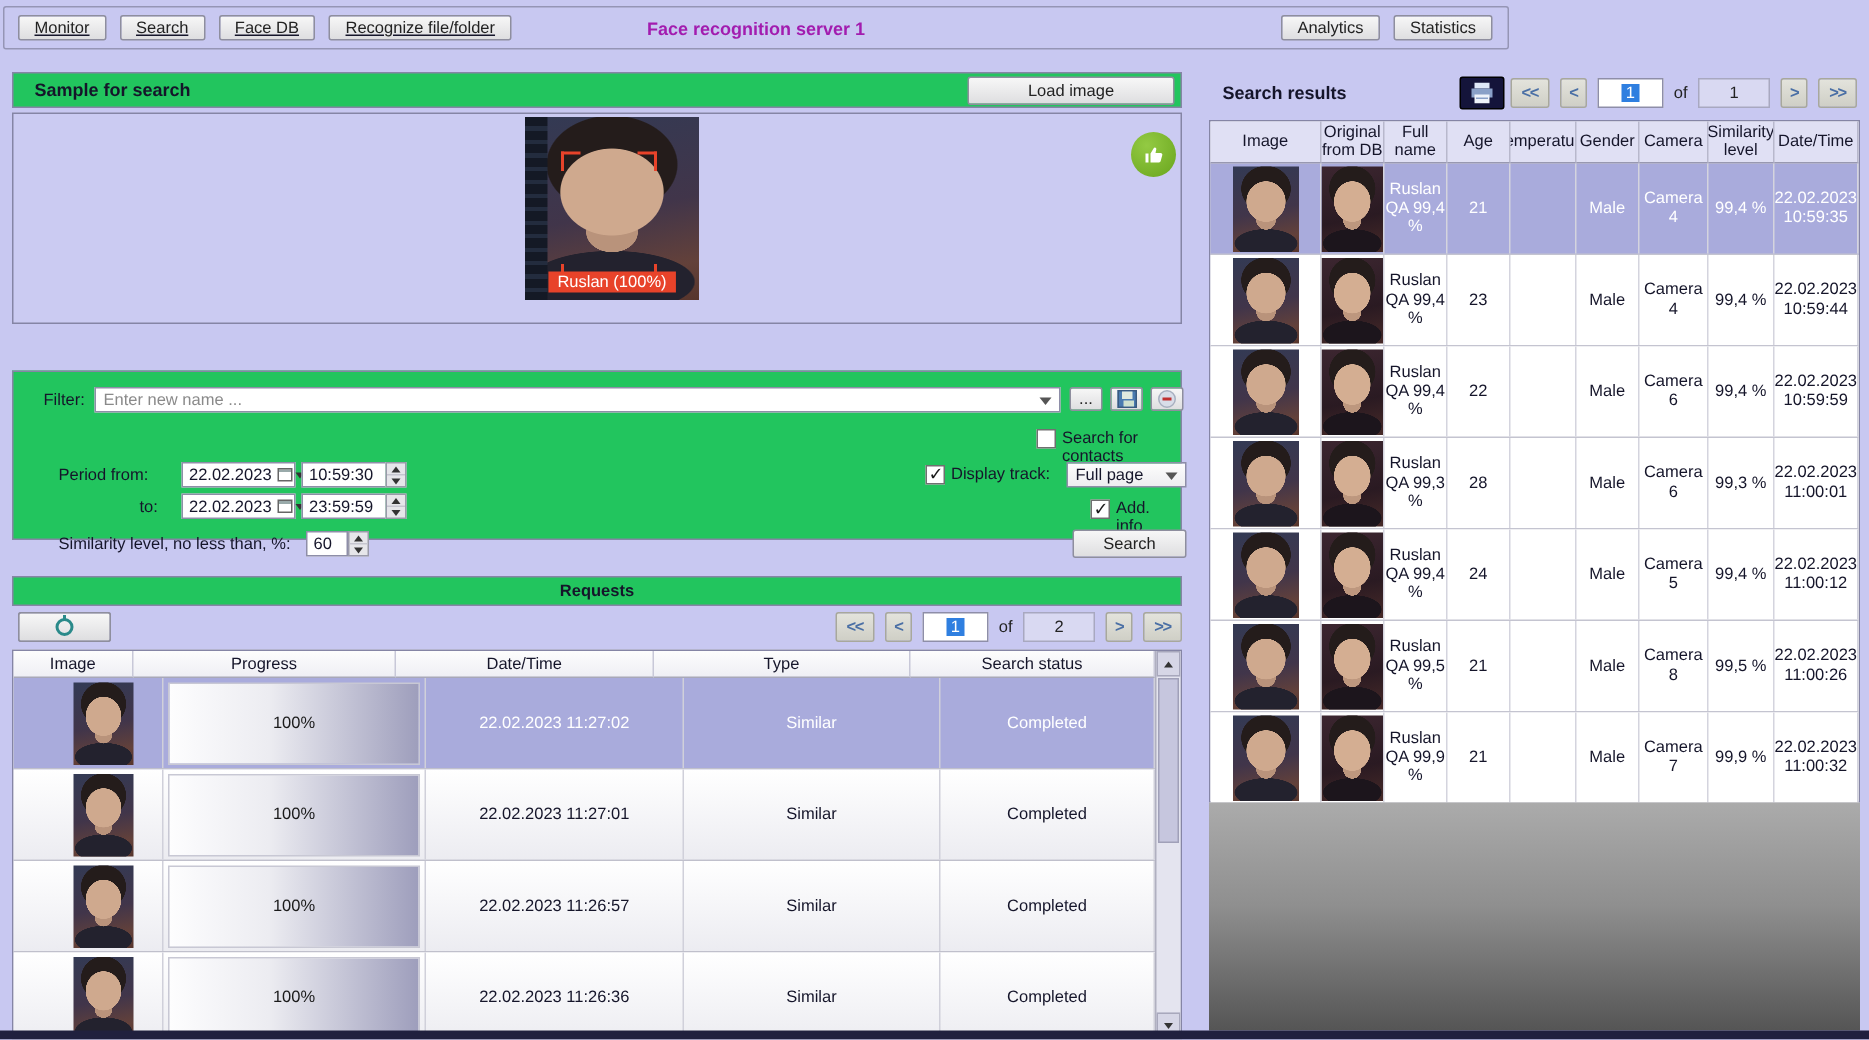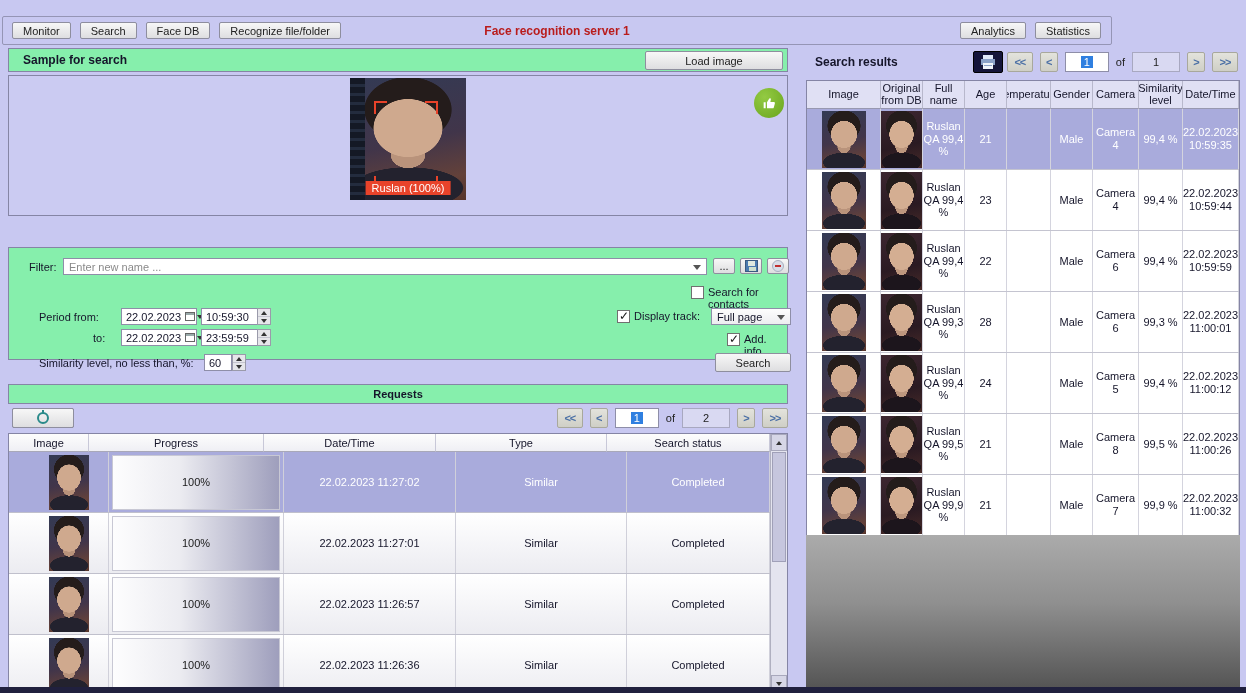--- a/index.html
+++ b/index.html
@@ -4,21 +4,21 @@
 <style>
   *{box-sizing:border-box;margin:0;padding:0;}
   html,body{width:1246px;height:693px;overflow:hidden;}
   body{font-family:"Liberation Sans",sans-serif;font-size:11px;color:#15152a;background:#c8c8f1;}
   .root{position:relative;width:1246px;height:693px;background:#c8c8f1;}
 
   
   .btn{display:inline-flex;align-items:center;justify-content:center;
        background:linear-gradient(#f7f7f7,#dedee0);border:1px solid #8e8e9e;border-radius:2px;
        font-size:11px;color:#222;cursor:default;}
-  .panel{position:absolute;left:8px;width:780px;border:1px solid #8585a5;background:#86efac;}
+  .panel{position:absolute;left:8px;width:780px;border:1px solid #8585a5;background:#22c55e;}
   .combo{position:relative;display:flex;align-items:center;background:#fff;border:1px solid #8e8ea8;
          padding:0 16px 0 5px;font-size:11px;}
   .combo.gray{background:linear-gradient(#fdfdfd,#ededf0);}
   .chev{position:absolute;right:5px;top:50%;margin-top:-2px;width:0;height:0;
         border-left:4px solid transparent;border-right:4px solid transparent;border-top:5px solid #555;}
   .checkbox{position:relative;width:13px;height:13px;background:#fff;border:1px solid #707070;flex:none;}
   .checkbox.checked::after{content:"✓";position:absolute;left:1px;top:-2px;font-size:12px;color:#1a1a1a;}
   .spin{display:flex;flex-direction:column;width:14px;border:1px solid #9a9aaa;background:#e6e6ea;flex:none;}
   .spin div{flex:1;display:flex;align-items:center;justify-content:center;border-bottom:1px solid #c5c5cf;}
   .spin div:last-child{border-bottom:none;}
@@ -48,24 +48,24 @@
       radial-gradient(ellipse 48% 17% at 50% 90%, #23222e 98%, rgba(0,0,0,0) 100%),
       linear-gradient(168deg,#333a54 0%,#41354a 52%,#63413a 82%,#57352c 100%);}
   .face.db{background:
       radial-gradient(ellipse 30% 24% at 50% 41%, #d4ae92 98%, rgba(0,0,0,0) 100%),
       radial-gradient(ellipse 15% 11% at 50% 63%, #bd977e 98%, rgba(0,0,0,0) 100%),
       radial-gradient(ellipse 38% 27% at 50% 26%, #241c1b 98%, rgba(0,0,0,0) 100%),
       radial-gradient(ellipse 48% 17% at 50% 90%, #1c151c 98%, rgba(0,0,0,0) 100%),
       linear-gradient(168deg,#3c2630 0%,#2a1a22 60%,#472a28 100%);}
 
   
-  .topbar{position:absolute;left:2px;top:16px;width:1110px;height:29px;border:1px solid #9595b5;
-          border-radius:2px;display:flex;align-items:center;background:#c8c8f1;}
+  .topbar{position:absolute;left:2px;top:4px;width:1004px;height:29px;border:1px solid #9595b5;
+          border-radius:2px;display:flex;align-items:center;background:#c8c8f1;text-decoration:underline;}
   .topbar .btn{height:17px;margin-left:9px;padding:0 10px;}
-  .topbar .title{position:absolute;left:0;right:0;text-align:center;font-weight:bold;font-size:12px;color:#b91c1c;}
+  .topbar .title{position:absolute;left:0;right:0;text-align:center;font-weight:bold;font-size:12px;color:#a21caf;}
   .topbar .right{position:absolute;right:10px;display:flex;gap:9px;}
   .topbar .right .btn{height:17px;padding:0 10px;margin:0;}
 
   
   .sample-header{top:48px;height:24px;display:flex;align-items:center;}
   .sample-header .cap{font-weight:bold;font-size:12px;padding-left:14px;}
   .sample-header .btn{position:absolute;right:4px;top:2px;width:138px;height:19px;}
   .sample-body{top:75px;height:141px;background:#cbcbf2;}
   .sample-photo{position:absolute;left:341px;top:2px;width:116px;height:122px;}
   .monitor-strip{position:absolute;left:0;top:0;width:15px;height:100%;

